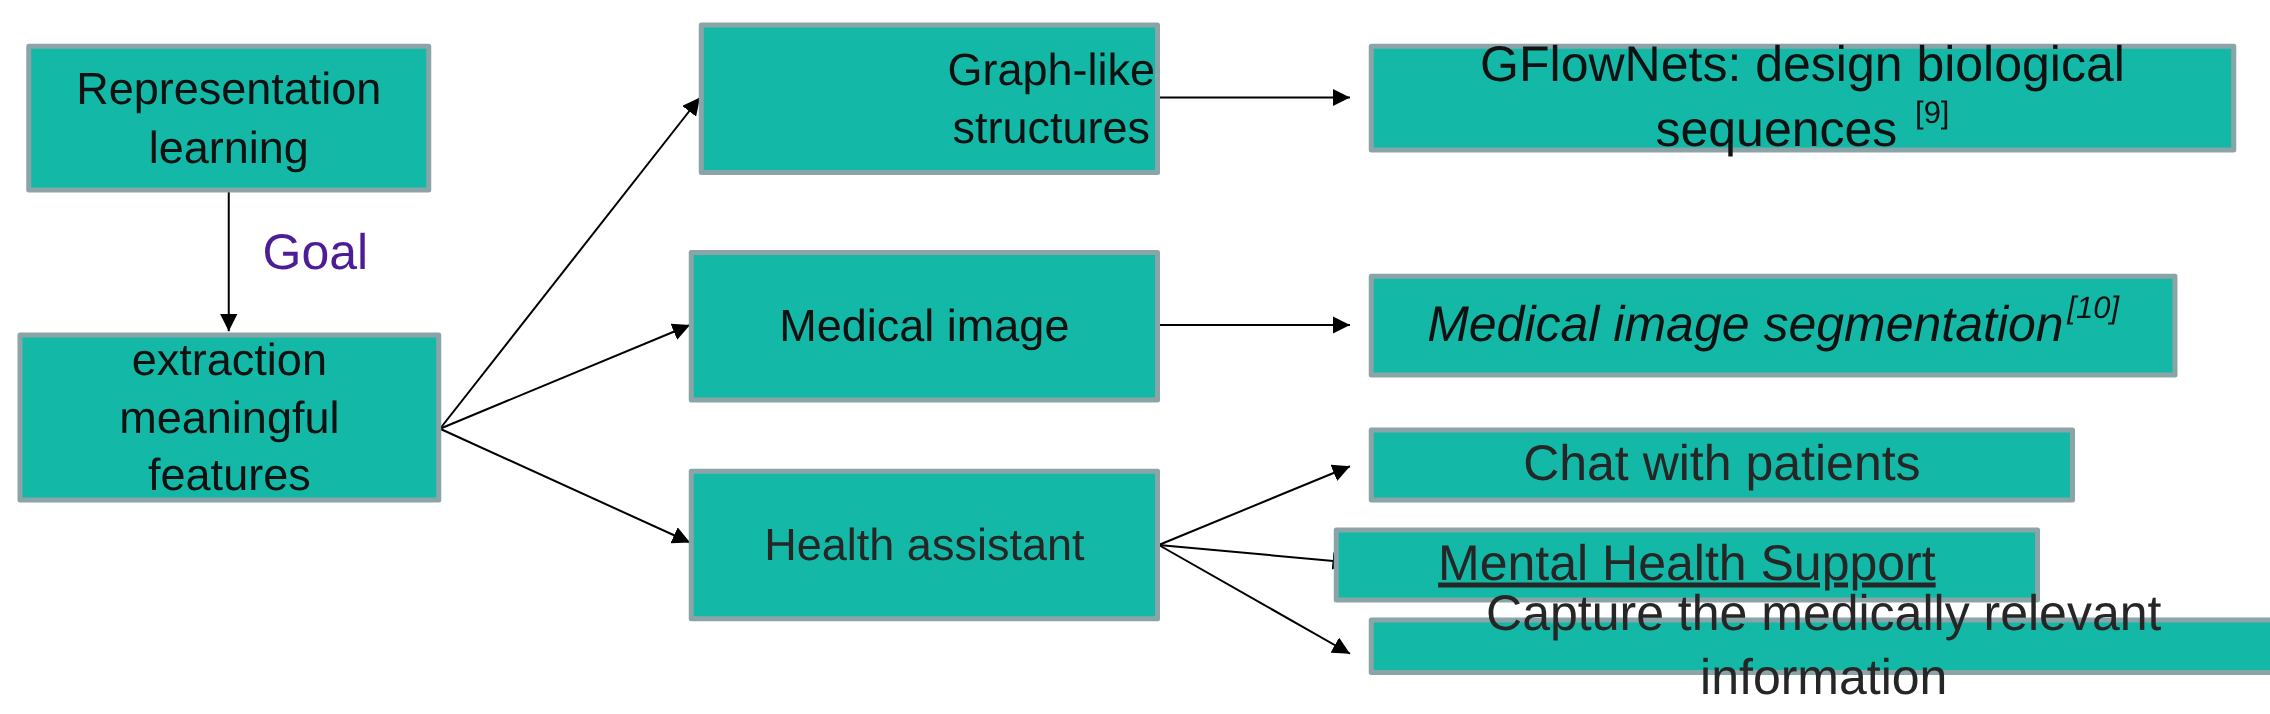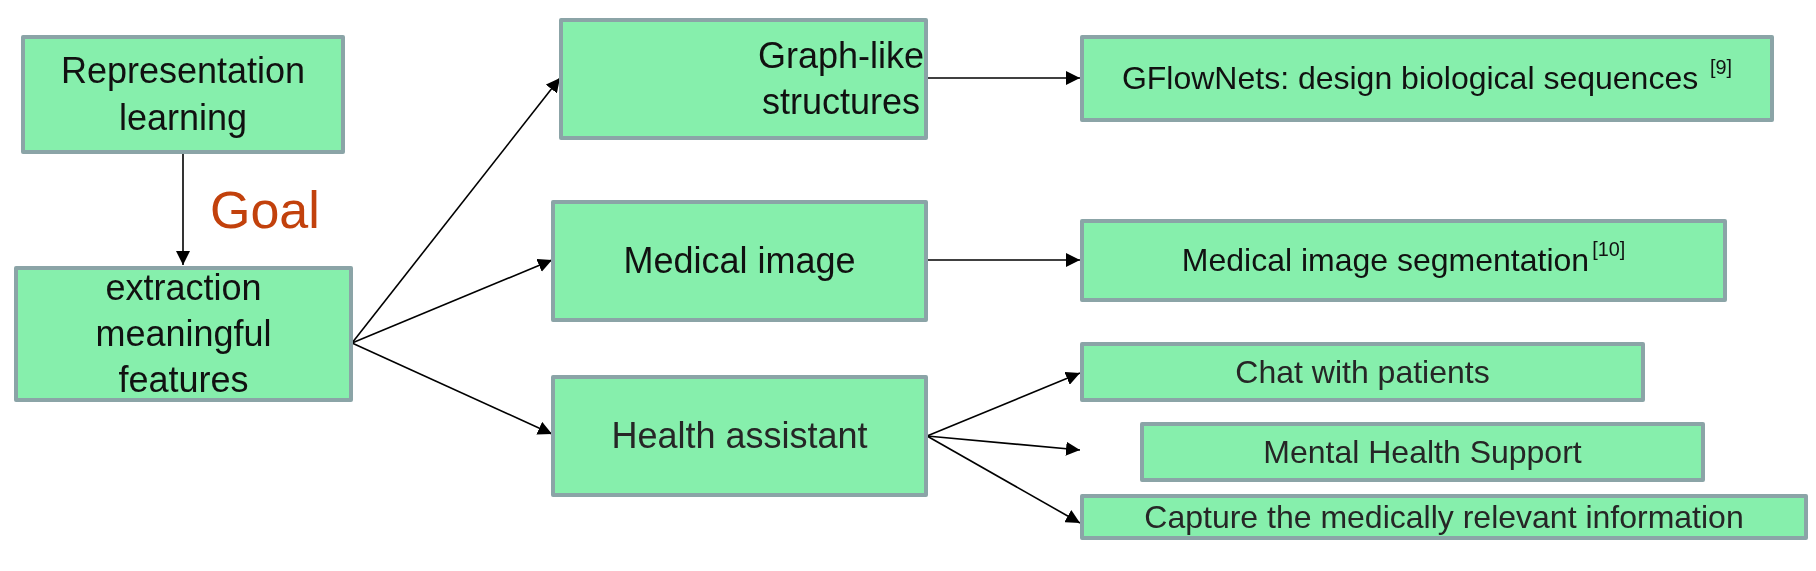--- a/index.html
+++ b/index.html
@@ -1,28 +1,28 @@
 <!DOCTYPE html>
 <html><head>
 <meta charset="utf-8">
 <style>
   html, body { margin: 0; padding: 0; background: #ffffff; }
   body { width: 1816px; height: 571px; position: relative; overflow: hidden;
          font-family: "Liberation Sans", "DejaVu Sans", sans-serif; }
   .node {
     position: absolute; box-sizing: border-box;
-    background: #86efac; border: 4px solid #8ba4a7; border-radius: 2px;
+    background: #14b8a6; border: 4px solid #8ba4a7; border-radius: 2px;
     display: flex; align-items: center; justify-content: center; text-align: center;
     color: #111111; line-height: 1.28;
   }
   .node .lbl { white-space: pre-line; }
   .big { font-size: 36px; }
-  .mid { font-size: 32px; color: #262626; }
+  .mid { font-size: 40px; color: #262626; margin-left: 15px; }
   .node sup { font-size: 0.62em; vertical-align: 0.75em; line-height: 0; margin-left: 3px; }
-  .goal { position: absolute; font-size: 52px; color: #c2410c; }
+  .goal { position: absolute; font-size: 40px; color: #4c1d95; }
   svg.edges { position: absolute; left: 0; top: 0; }
 </style>
 </head>
 <body>
 
 <svg class="edges" width="1816" height="571">
   <defs>
     <marker id="ah" viewBox="0 0 10 10" refX="10" refY="5" markerWidth="10" markerHeight="10" markerUnits="userSpaceOnUse" orient="auto">
       <path d="M0,0 L10,5 L0,10 z" fill="#000"></path>
     </marker>
@@ -64,27 +64,27 @@
 </div>
 
 <div class="node big" style="left:551px; top:375px; width:377px; height:122px; color:#262626;">
   <span class="lbl">Health assistant</span>
 </div>
 
 <div class="node mid" style="left:1080px; top:35px; width:694px; height:87px; color:#111;">
   <span><span>GFlowNets: design biological sequences</span> <sup>[9]</sup></span>
 </div>
 
-<div class="node mid" style="left:1080px; top:219px; width:647px; height:83px; color:#111;">
+<div class="node mid" style="left:1080px; top:219px; width:647px; height:83px; color:#111;font-style:italic;">
   <span><span>Medical image segmentation</span><sup>[10]</sup></span>
 </div>
 
 <div class="node mid" style="left:1080px; top:342px; width:565px; height:60px;text-align:right;">
   <span class="lbl">Chat with patients</span>
 </div>
 
-<div class="node mid" style="left:1140px; top:422px; width:565px; height:60px;">
+<div class="node mid" style="left:1052px; top:422px; width:565px; height:60px;text-decoration:underline;">
   <span class="lbl">Mental Health Support</span>
 </div>
 
 <div class="node mid" style="left:1080px; top:494px; width:728px; height:46px;">
   <span class="lbl">Capture the medically relevant information</span>
 </div>
 
 </body></html>

